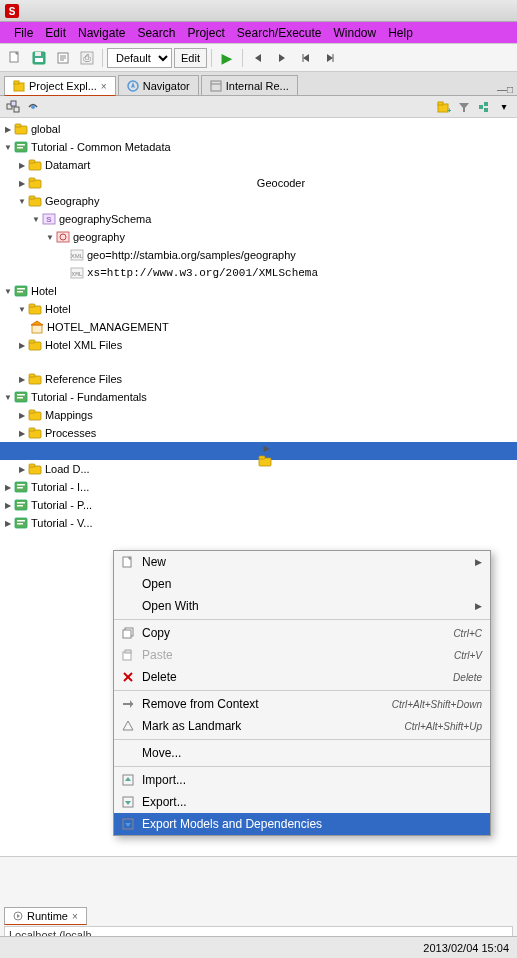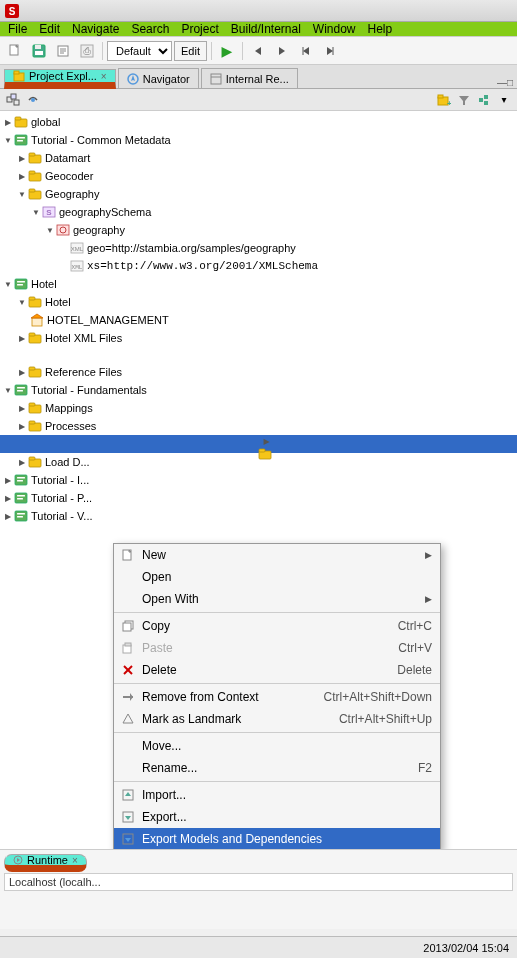--- a/index.html
+++ b/index.html
@@ -23,26 +23,26 @@
       padding: 0 4px;
     }
     .title-bar-icon {
       width: 16px;
       height: 16px;
       margin-right: 4px;
     }
 
     
     .menu-bar {
-      height: 15px;
-      background: #84cc16;
+      height: 22px;
+      background: #d946ef;
       border-bottom: 1px solid #ccc;
       display: flex;
       align-items: center;
-      padding: 0 2px;
+      padding: 0 8px;
     }
     .menu-item {
       padding: 2px 6px;
       cursor: pointer;
       color: #000;
     }
 
     
     .toolbar {
       height: 28px;
@@ -102,23 +102,24 @@
       border-bottom: none;
       background: #e0e0e0;
       cursor: pointer;
       font-size: 11px;
       display: flex;
       align-items: center;
       gap: 4px;
       margin-right: 2px;
     }
     .panel-tab.active {
-      background: #5eead4;
-      border-bottom: 7px solid #c2410c;
+      background: #ffffff;
+      border-bottom: 1px solid #c2410c;
       margin-bottom: -1px;
+      margin-top: 46px;
     }
     .panel-tab-close {
       font-size: 10px;
       color: #666;
       cursor: pointer;
     }
 
     
     .explorer-toolbar {
       height: 22px;
@@ -181,21 +182,21 @@
     }
     .tree-label {
       flex: 1;
     }
 
     
     .context-menu {
       position: absolute;
       top: 432px;
       left: 113px;
-      width: 328px;
+      width: 378px;
       background: #f5f5f5;
       border: 1px solid #999;
       box-shadow: 3px 3px 8px rgba(0,0,0,0.3);
       z-index: 100;
       font-size: 12px;
     }
     .ctx-item {
       display: flex;
       align-items: center;
       padding: 3px 8px 3px 28px;
@@ -211,22 +212,23 @@
       width: 16px;
       height: 16px;
       display: flex;
       align-items: center;
       justify-content: center;
       font-size: 11px;
     }
     .ctx-item-label { flex: 1; }
     .ctx-item-shortcut {
       color: #555;
-      font-size: 12px;
+      font-size: 10px;
       margin-left: 20px;
+      font-style: italic;
     }
     .ctx-item-arrow {
       font-size: 9px;
       color: #555;
     }
     .ctx-separator {
       height: 1px;
       background: #ccc;
       margin: 2px 0;
     }
@@ -273,21 +275,21 @@
     </svg>
   </div>
 </div>
 
 <div class="menu-bar">
   <span class="menu-item">File</span>
   <span class="menu-item">Edit</span>
   <span class="menu-item">Navigate</span>
   <span class="menu-item">Search</span>
   <span class="menu-item">Project</span>
-  <span class="menu-item">Build/Internal</span>
+  <span class="menu-item">Search/Execute</span>
   <span class="menu-item">Window</span>
   <span class="menu-item">Help</span>
 </div>
 
 <div class="toolbar">
   <button class="toolbar-btn" title="New">
     <svg width="14" height="14" viewBox="0 0 14 14">
         <rect x="2" y="1" width="8" height="10" fill="white" stroke="#888" stroke-width="1"></rect>
         <polygon points="8,1 10,3 8,3" fill="#aaa" stroke="#888" stroke-width="1"></polygon>
       </svg>
@@ -438,21 +440,21 @@
       <div class="tree-item" style="padding-left: 16px;">
         <span class="tree-arrow collapsed"></span>
         <span class="tree-icon">
           <svg width="14" height="14" viewBox="0 0 14 14">
             <rect x="1" y="4" width="12" height="8" rx="1" fill="#f5c518" stroke="#b8920a" stroke-width="0.8"></rect>
             <rect x="1" y="2" width="6" height="3" rx="1" fill="#f5c518" stroke="#b8920a" stroke-width="0.8"></rect>
           </svg>
         </span>
         <span class="tree-label">Datamart</span>
       </div>
-      <div class="tree-item" style="padding-left: 16px;">
+      <div class="tree-item" style="padding-left: 16px; text-align: center;">
         <span class="tree-arrow collapsed"></span>
         <span class="tree-icon">
           <svg width="14" height="14" viewBox="0 0 14 14">
             <rect x="1" y="4" width="12" height="8" rx="1" fill="#f5c518" stroke="#b8920a" stroke-width="0.8"></rect>
             <rect x="1" y="2" width="6" height="3" rx="1" fill="#f5c518" stroke="#b8920a" stroke-width="0.8"></rect>
           </svg>
         </span>
         <span class="tree-label">Geocoder</span>
       </div>
       <div class="tree-item" style="padding-left: 16px;">
@@ -708,24 +710,20 @@
             <polygon points="6,1 11,10 1,10" fill="none" stroke="#888" stroke-width="1"></polygon>
           </svg>
         </div>
         <span class="ctx-item-label">Mark as Landmark</span>
         <span class="ctx-item-shortcut">Ctrl+Alt+Shift+Up</span>
       </div>
       <div class="ctx-separator"></div>
       <div class="ctx-item">
         <span class="ctx-item-label">Move...</span>
       </div>
-      <div class="ctx-item">
-        <span class="ctx-item-label">Rename...</span>
-        <span class="ctx-item-shortcut">F2</span>
-      </div>
       <div class="ctx-separator"></div>
       <div class="ctx-item">
         <div class="ctx-item-icon">
           <svg width="12" height="12" viewBox="0 0 12 12">
             <rect x="1" y="1" width="10" height="10" fill="none" stroke="#888"></rect>
             <polygon points="6,3 9,7 3,7" fill="#5a9"></polygon>
           </svg>
         </div>
         <span class="ctx-item-label">Import...</span>
       </div>
@@ -747,21 +745,21 @@
         </div>
         <span class="ctx-item-label">Export Models and Dependencies</span>
       </div>
     </div>
 
 </div>
 
 <div class="bottom-panel">
   <div style="display:flex; flex-direction:column; width:100%;">
     <div style="display:flex; align-items:flex-end; gap:2px; margin-bottom:2px;">
-      <div class="panel-tab active" style="height:18px; font-size:11px;border-radius:8px;">
+      <div class="panel-tab active" style="height:18px; font-size:11px;">
         <svg width="10" height="10" viewBox="0 0 10 10">
             <circle cx="5" cy="5" r="4" fill="none" stroke="#888" stroke-width="1"></circle>
             <polygon points="4,3 7,5 4,7" fill="#888"></polygon>
           </svg>
         <span>Runtime</span>
         <span class="panel-tab-close">×</span>
       </div>
     </div>
     <div style="background:white; border:1px solid #ccc; flex:1; padding:2px 4px; font-size:11px; color:#333;">
       <span>Localhost (localh...</span>

